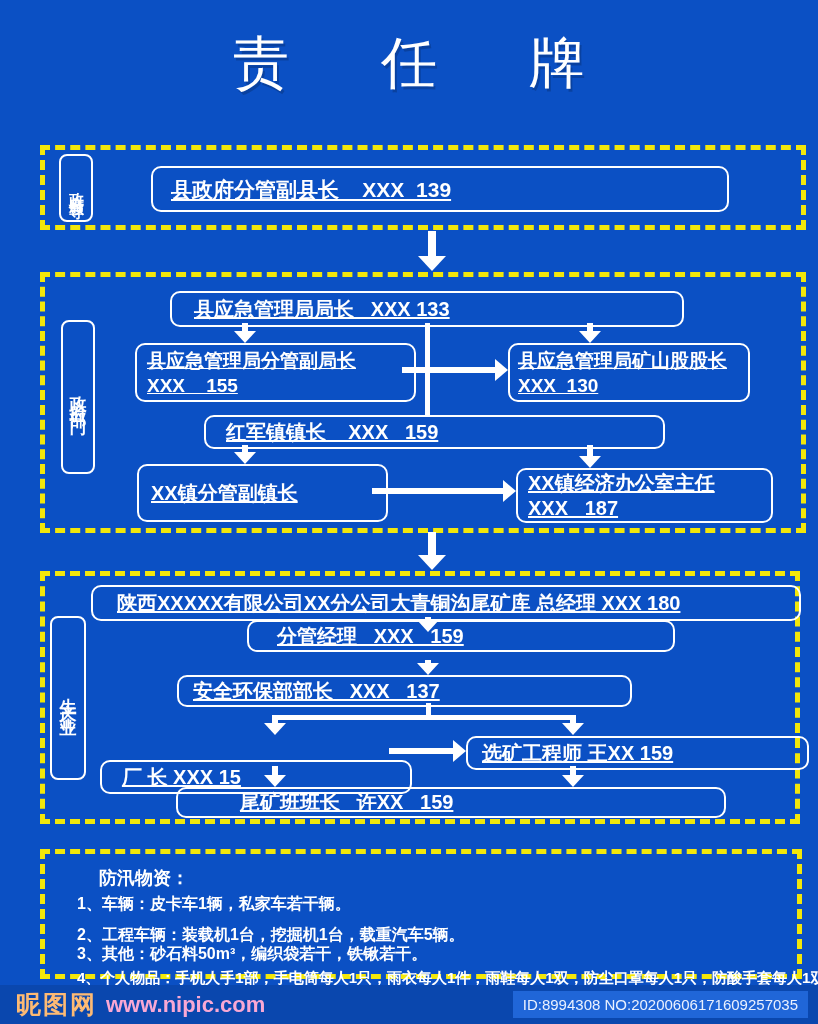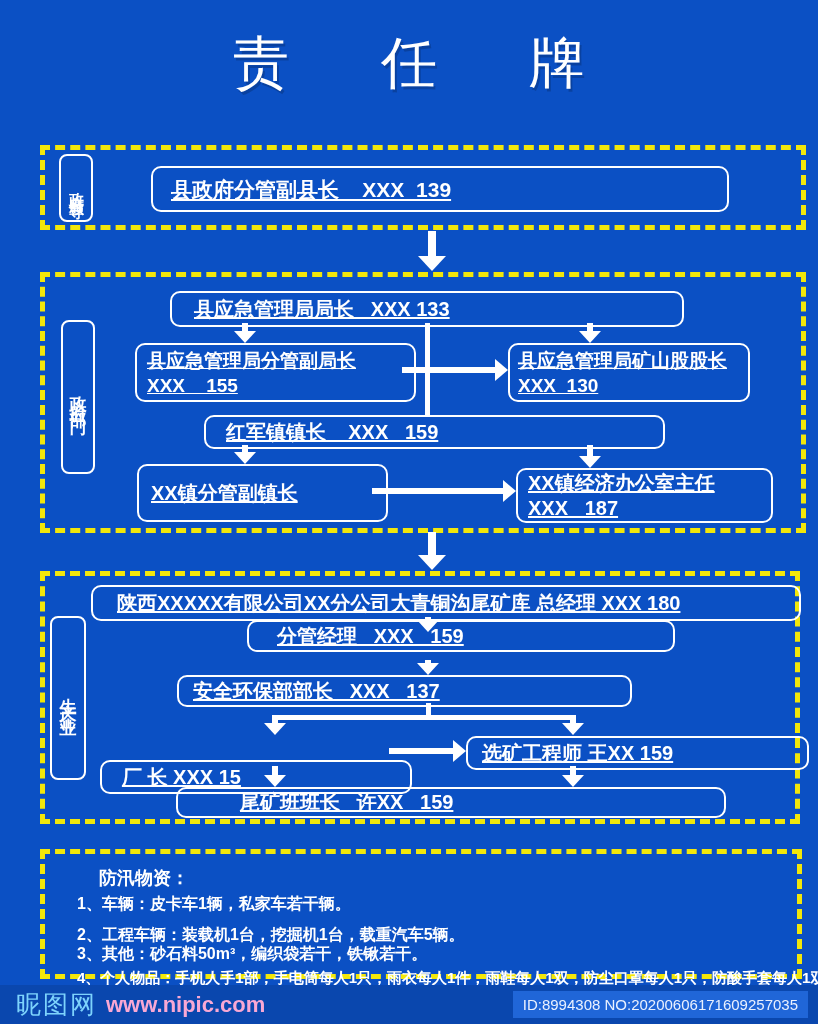--- a/index.html
+++ b/index.html
@@ -33,21 +33,21 @@
   .ar{position:absolute;height:22px;}
   .ar .stem{position:absolute;top:50%;transform:translateY(-50%);left:0;right:10px;height:6px;background:#fff;}
   .ar .head{position:absolute;top:50%;transform:translateY(-50%);right:0;width:0;height:0;
         border-top:11px solid transparent;border-bottom:11px solid transparent;border-left:13px solid #fff;}
   
   .sup-title{position:absolute;left:14px;top:12px;font-size:18px;font-weight:bold;white-space:pre;padding-left:40px;}
   .sup-item{position:absolute;left:32px;font-size:16px;font-weight:bold;white-space:nowrap;}
   
   #footer{position:absolute;left:0;top:985px;width:818px;height:39px;background:#0a47ae;}
   #footer .logo{position:absolute;left:16px;top:0;height:39px;display:flex;align-items:center;gap:9px;}
-  #footer .logo .cn{font-size:25px;font-weight:normal;color:#7dd3fc;letter-spacing:2px;}
+  #footer .logo .cn{font-size:25px;font-weight:bold;color:#fdba74;letter-spacing:2px;}
   #footer .logo .en{font-size:22px;font-weight:bold;color:#f9a8d4;}
   #footer .idbox{position:absolute;right:10px;top:6px;height:27px;line-height:27px;
         background:#2066d8;color:#eaf1ff;font-size:15px;padding:0 10px;white-space:nowrap;}
 </style>
 </head>
 <body>
 
 <div id="page">
 
   <div id="titlewrap">

